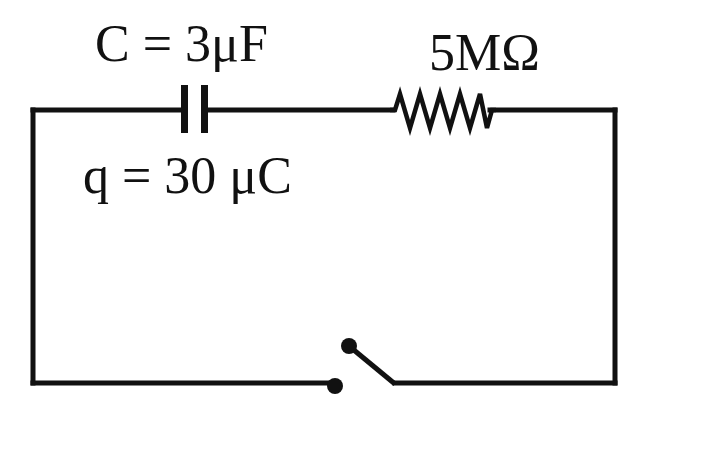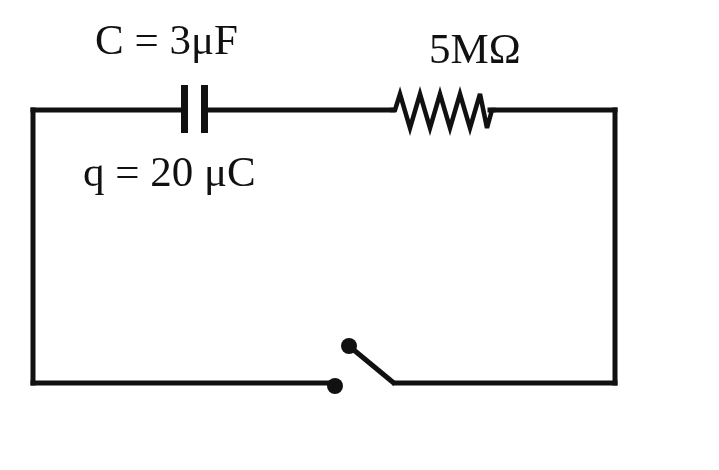--- a/index.html
+++ b/index.html
@@ -16,21 +16,21 @@
     }
     #diagram {
       position: absolute;
       left: 0;
       top: 0;
     }
     .label {
       position: absolute;
       color: #111111;
       font-family: "Liberation Serif", "DejaVu Serif", serif;
-      font-size: 43px;
+      font-size: 52px;
       line-height: 1;
       white-space: nowrap;
     }
     #cap-label { left: 95px; top: 18px; }
     #charge-label { left: 83px; top: 150px; }
     #res-label { left: 393px; top: 27px; margin-left: 36px; }
   </style>
 </head>
 <body>
 
@@ -60,14 +60,14 @@
   <polyline fill="none" stroke="#111111" stroke-width="4.5" stroke-linejoin="miter" points="390,110 395,110 400,94 410,128 420,94 430,128 440,94 450,128 460,94 470,128 480,94 487,128 492,110 496,110"></polyline>
 
   <g>
     <line x1="349" y1="346" x2="395" y2="384" stroke="#111111" stroke-width="5"></line>
     <circle cx="335" cy="386" r="8" fill="#111111"></circle>
     <circle cx="349" cy="346" r="8" fill="#111111"></circle>
   </g>
 </svg>
 
 <div id="cap-label" class="label">C = 3μF</div>
-<div id="charge-label" class="label">q = 20 μC</div>
+<div id="charge-label" class="label">q = 30 μC</div>
 <div id="res-label" class="label">5MΩ</div>
 
 </body></html>

